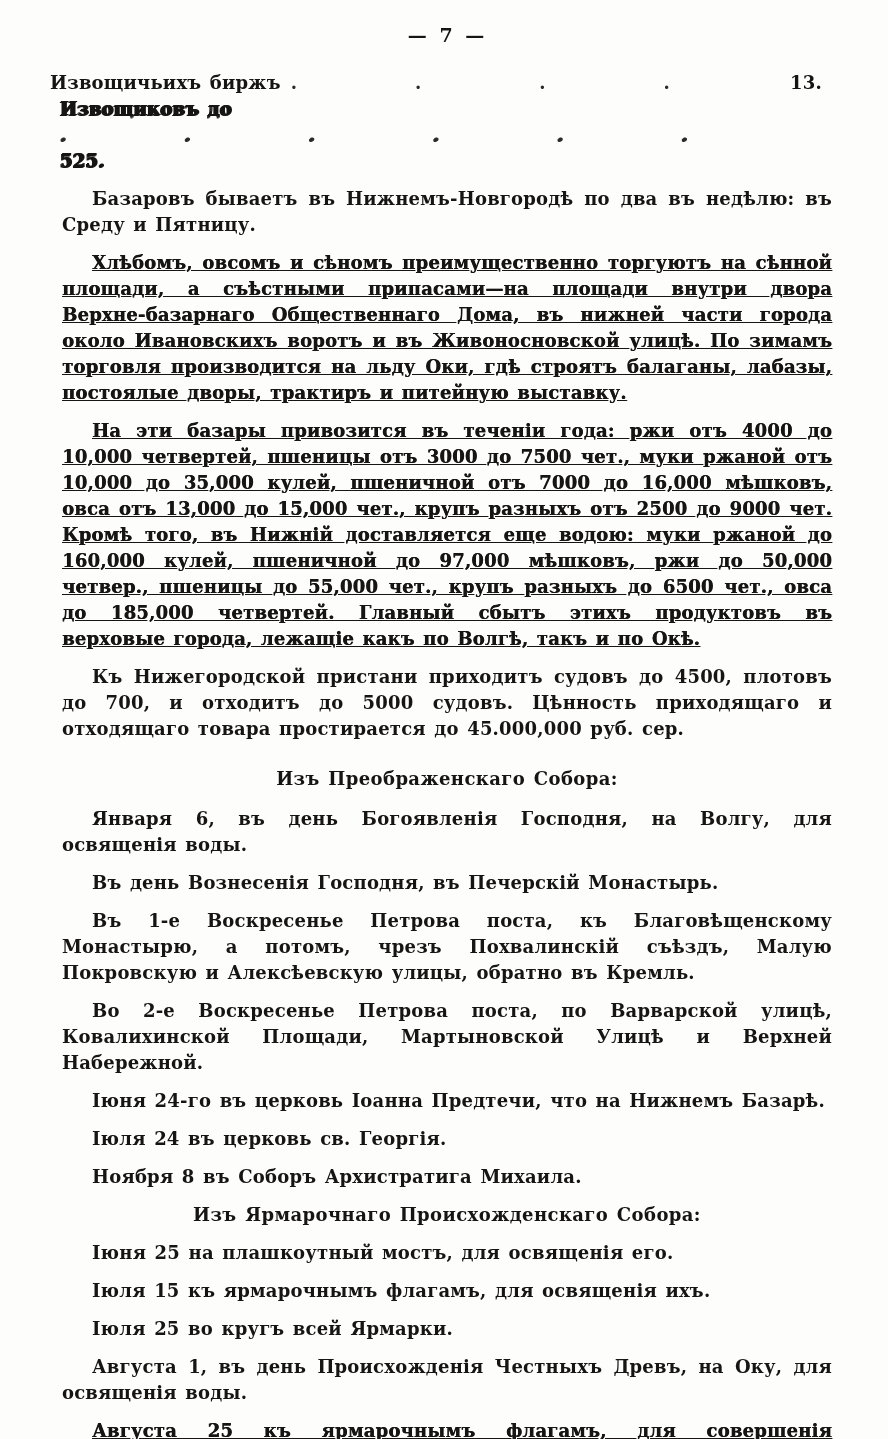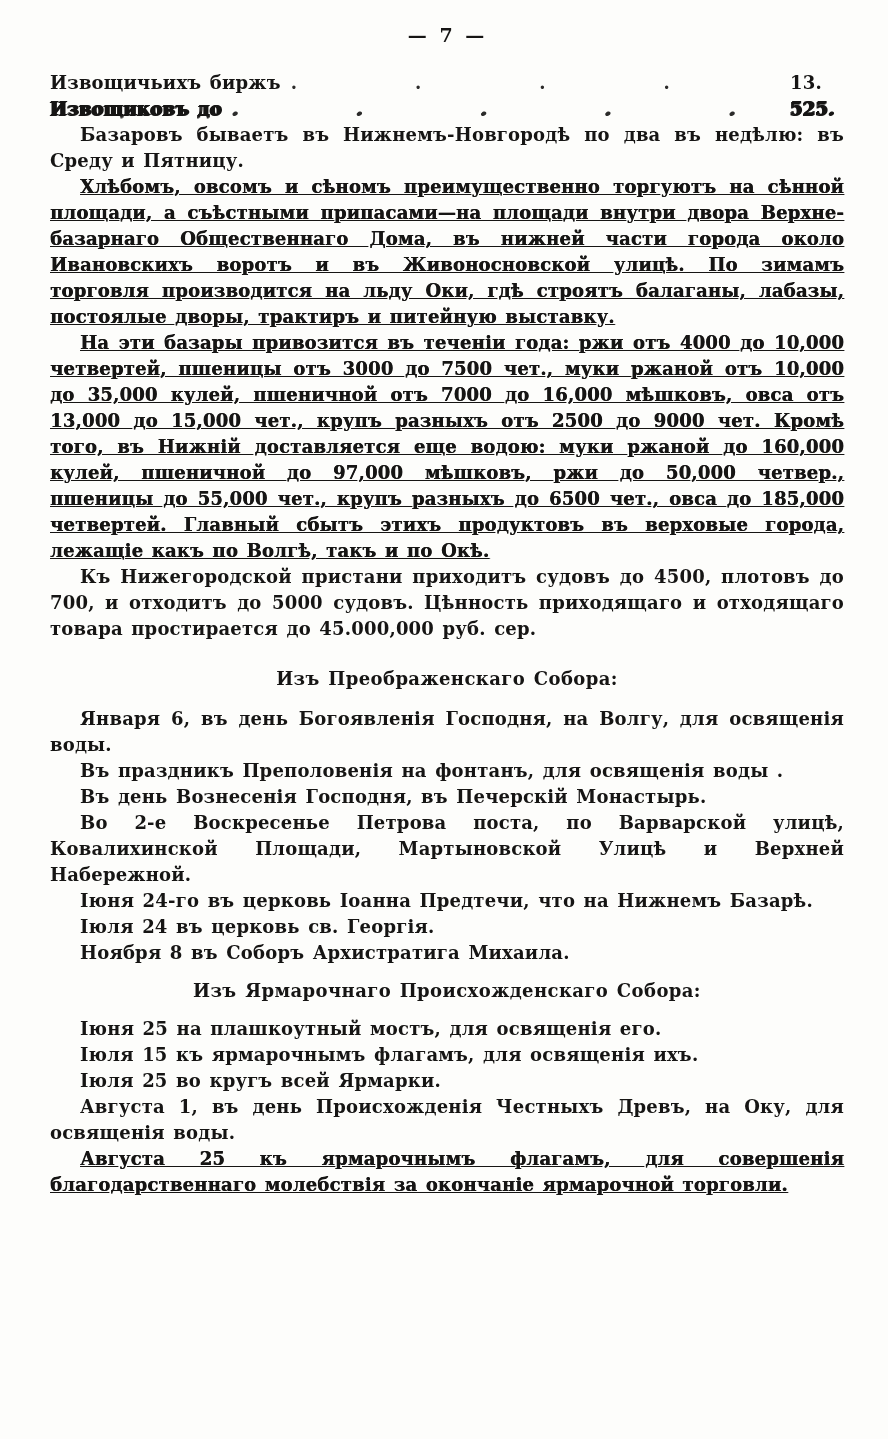--- a/index.html
+++ b/index.html
@@ -44,23 +44,24 @@
     margin: 0 10px;
     opacity: 0.9;
   }
   .ledger-value {
     flex: none;
     min-width: 54px;
   }
   .smudged {
     filter: blur(0.6px);
     text-shadow: 1px 0 0 currentColor, -1px 0.5px 0 currentColor, 0 1px 0 rgba(20,20,20,.65);
+    flex-direction: column;
   }
   p.para {
-    margin: 0;
+    margin: 12px;
     text-indent: 30px;
     text-align: justify;
   }
   p.para.heavy {
     text-shadow: 0.4px 0 0 currentColor;
     text-decoration: underline;
   }
   h2.section-heading {
     font-size: 18px;
     font-weight: 700;
@@ -96,22 +97,22 @@
   </div>
 
   <p class="para">Базаровъ бываетъ въ Нижнемъ-Новгородѣ по два въ недѣлю: въ Среду и Пятницу.</p>
   <p class="para heavy">Хлѣбомъ, овсомъ и сѣномъ преимущественно торгуютъ на сѣнной площади, а съѣстными припасами—на площади внутри двора Верхне-базарнаго Общественнаго Дома, въ нижней части города около Ивановскихъ воротъ и въ Живоносновской улицѣ. По зимамъ торговля производится на льду Оки, гдѣ строятъ балаганы, лабазы, постоялые дворы, трактиръ и питейную выставку.</p>
   <p class="para heavy">На эти базары привозится въ теченіи года: ржи отъ 4000 до 10,000 четвертей, пшеницы отъ 3000 до 7500 чет., муки ржаной отъ 10,000 до 35,000 кулей, пшеничной отъ 7000 до 16,000 мѣшковъ, овса отъ 13,000 до 15,000 чет., крупъ разныхъ отъ 2500 до 9000 чет. Кромѣ того, въ Нижній доставляется еще водою: муки ржаной до 160,000 кулей, пшеничной до 97,000 мѣшковъ, ржи до 50,000 четвер., пшеницы до 55,000 чет., крупъ разныхъ до 6500 чет., овса до 185,000 четвертей. Главный сбытъ этихъ продуктовъ въ верховые города, лежащіе какъ по Волгѣ, такъ и по Окѣ.</p>
   <p class="para">Къ Нижегородской пристани приходитъ судовъ до 4500, плотовъ до 700, и отходитъ до 5000 судовъ. Цѣнность приходящаго и отходящаго товара простирается до 45.000,000 руб. сер.</p>
 
   <h2 class="section-heading">Изъ Преображенскаго Собора:</h2>
 
   <p class="para">Января 6, въ день Богоявленія Господня, на Волгу, для освященія воды.</p>
-  <p class="para">Въ праздникъ Преполовенія на фонтанъ, для освященія воды .</p>
   <p class="para">Въ день Вознесенія Господня, въ Печерскій Монастырь.</p>
+  <p class="para">Въ 1-е Воскресенье Петрова поста, къ Благовѣщенскому Монастырю, а потомъ, чрезъ Похвалинскій съѣздъ, Малую Покровскую и Алексѣевскую улицы, обратно въ Кремль.</p>
   <p class="para">Во 2-е Воскресенье Петрова поста, по Варварской улицѣ, Ковалихинской Площади, Мартыновской Улицѣ и Верхней Набережной.</p>
   <p class="para">Іюня 24-го въ церковь Іоанна Предтечи, что на Нижнемъ Базарѣ.</p>
   <p class="para">Іюля 24 въ церковь св. Георгія.</p>
   <p class="para">Ноября 8 въ Соборъ Архистратига Михаила.</p>
 
   <h3 class="sub-heading">Изъ Ярмарочнаго Происхожденскаго Собора:</h3>
 
   <p class="para">Іюня 25 на плашкоутный мостъ, для освященія его.</p>
   <p class="para">Іюля 15 къ ярмарочнымъ флагамъ, для освященія ихъ.</p>
   <p class="para">Іюля 25 во кругъ всей Ярмарки.</p>

